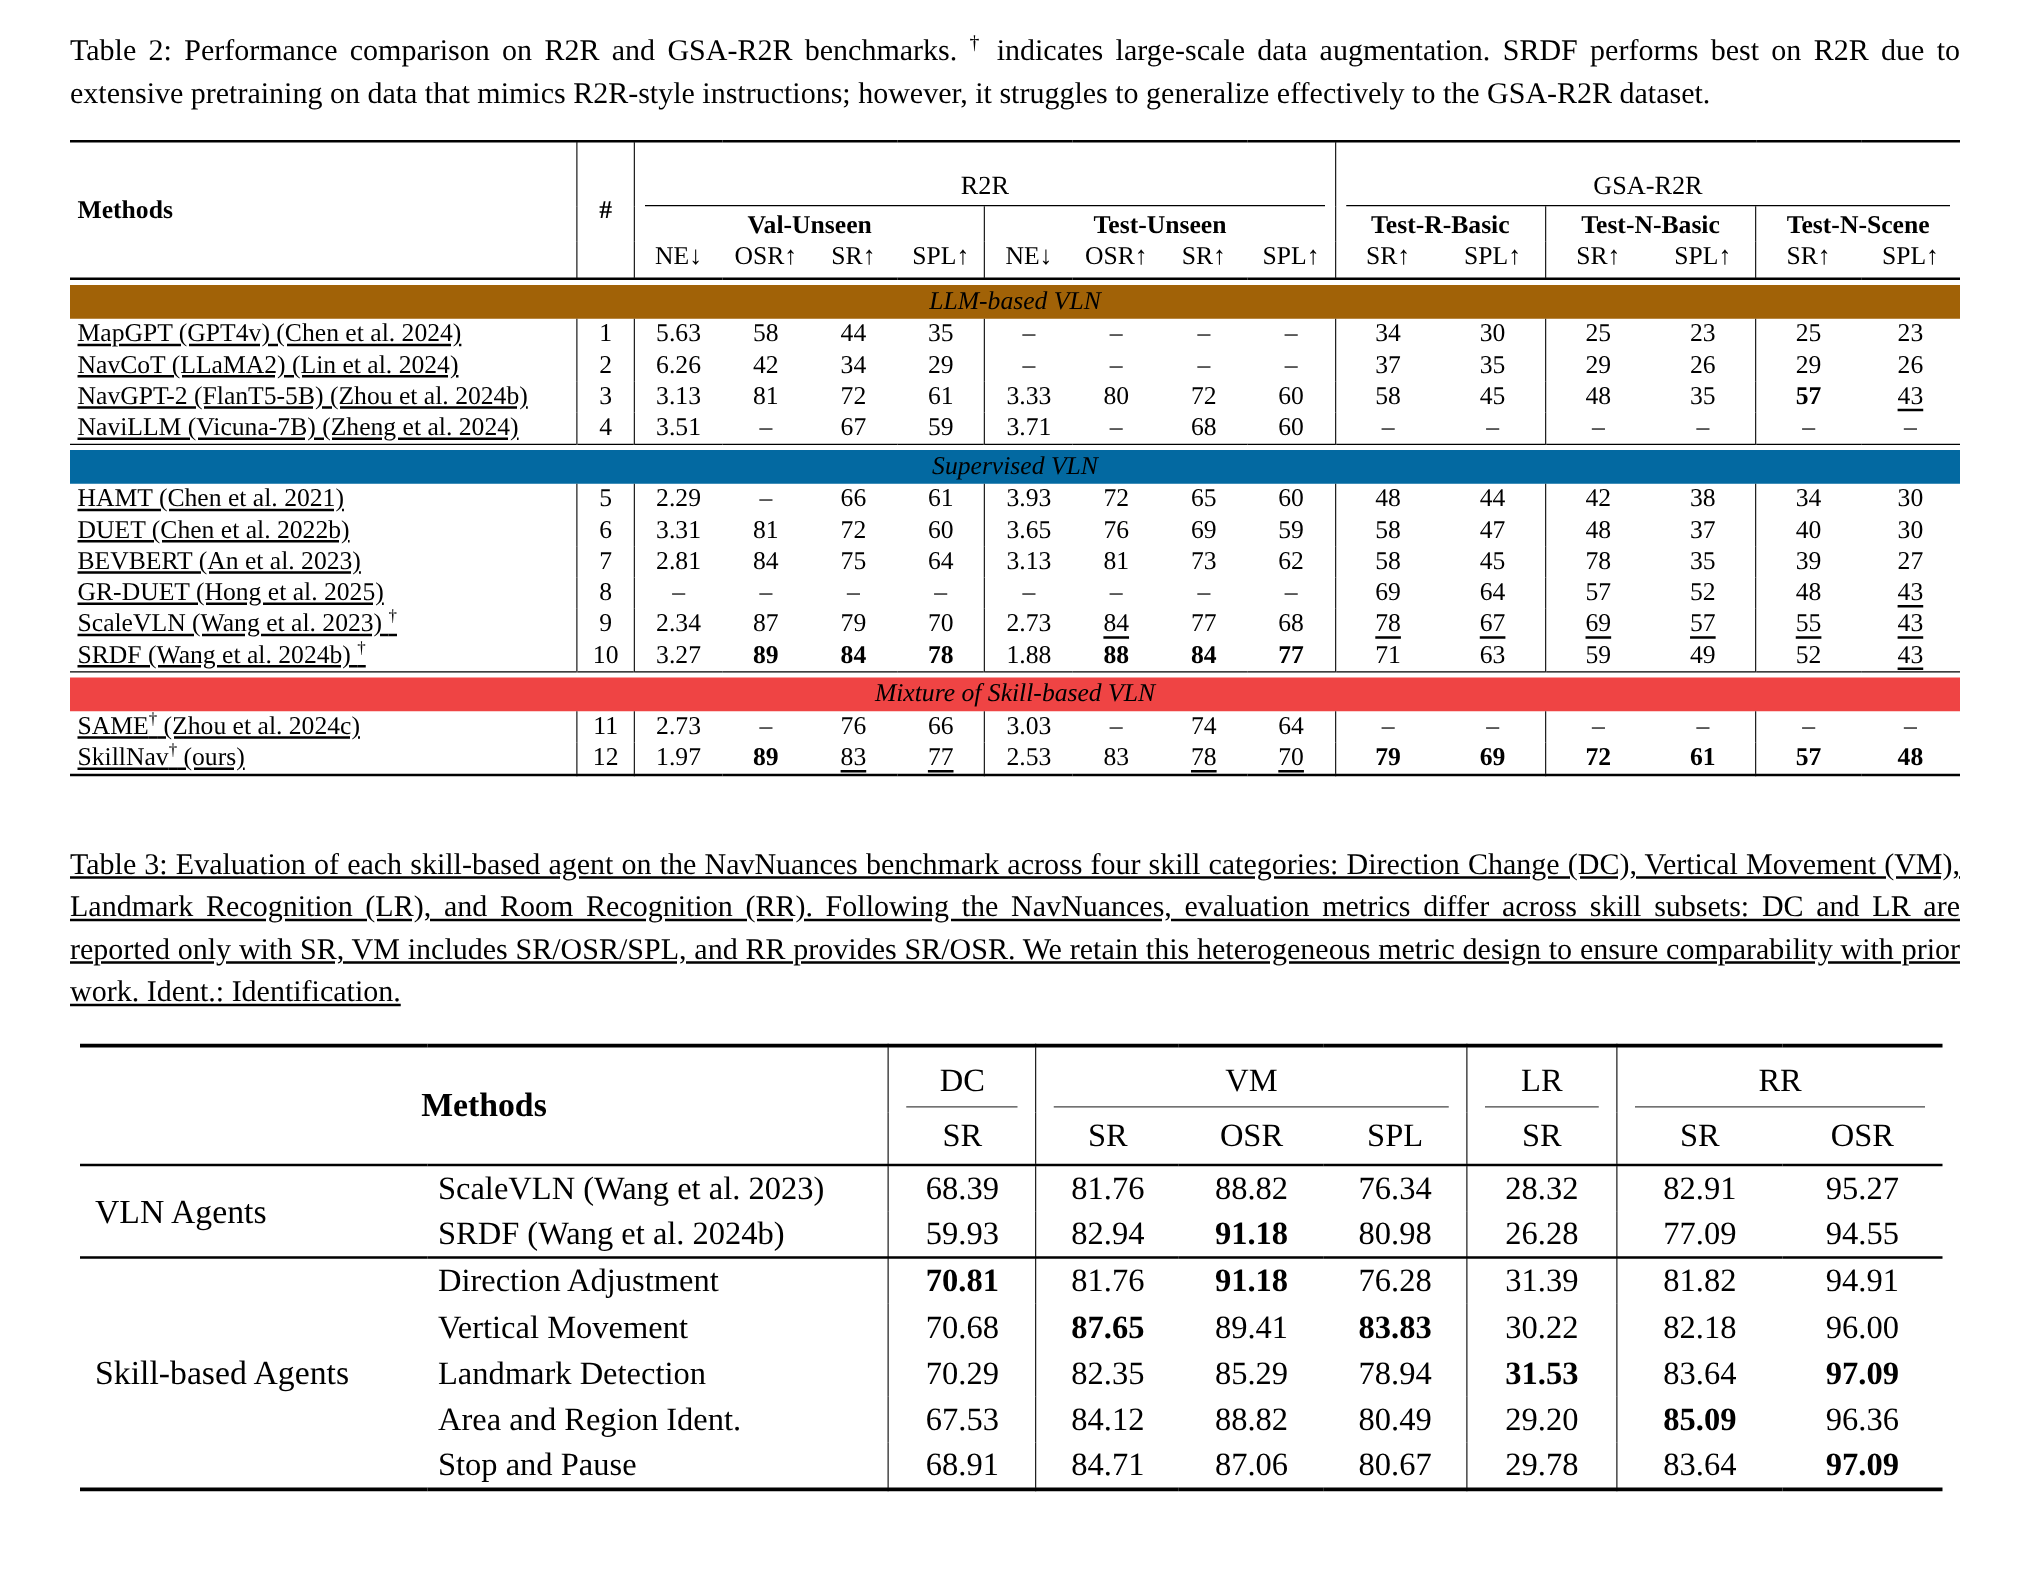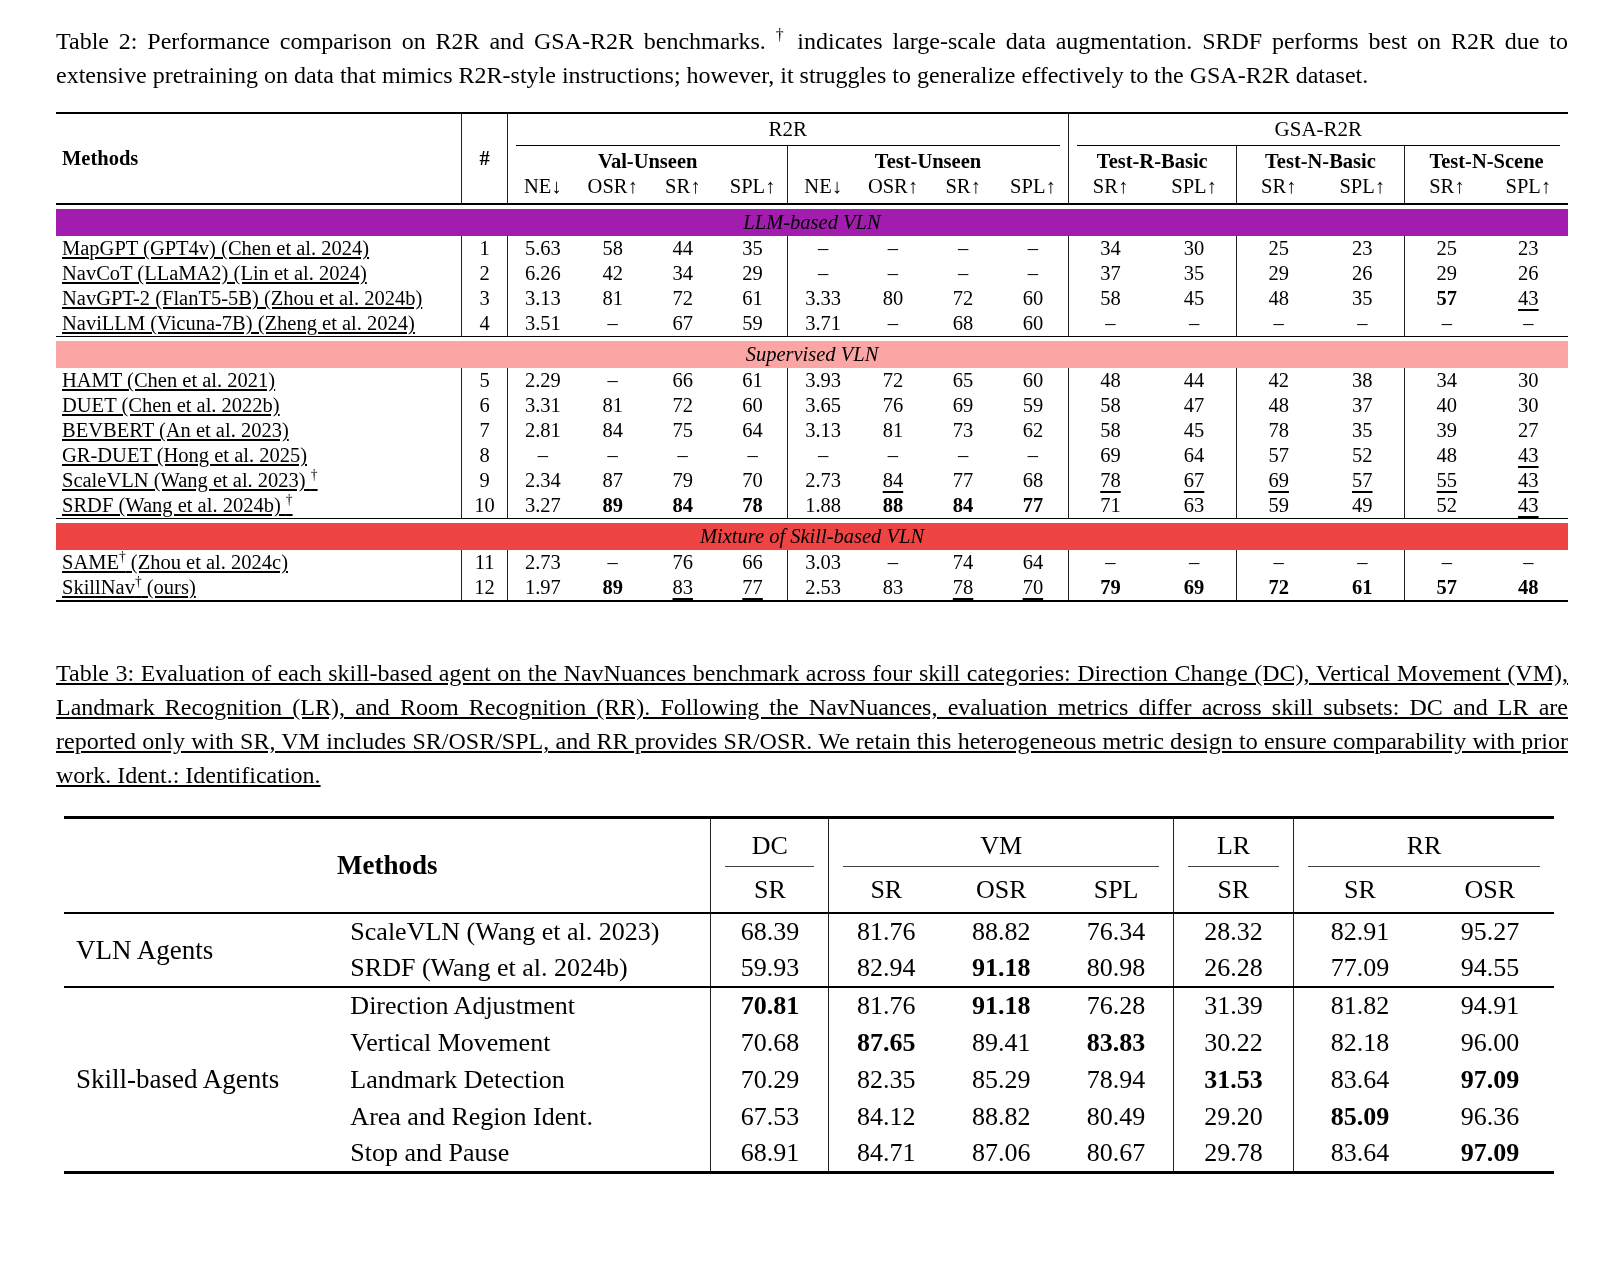--- a/index.html
+++ b/index.html
@@ -12,21 +12,21 @@
 
   
   #t2 { width: 1512px; table-layout: fixed; border-collapse: collapse; margin-top: 20px;
         border-top: 2.5px solid #000; border-bottom: 2.5px solid #000; font-size: 20.5px; }
   #t2 thead { border-bottom: 2px solid #000; }
   #t2 tbody { border-top: 1.5px solid #000; }
   #t2 th, #t2 td { padding: 1px 2px; text-align: center; font-weight: normal; vertical-align: middle; }
   #t2 td { height: 25px; }
   .method-h { text-align: left !important; font-weight: bold !important; padding-left: 6px !important; }
   .num-h { font-weight: bold !important; }
-  .grp { font-weight: normal; font-size: 21px; padding: 3px 0 0 !important; }
+  .grp { font-weight: normal; font-size: 21px; padding: 22px 0 0 !important; }
   .cmid { border-bottom: 1.5px solid #000; margin: 0 8px; padding-bottom: 3px; }
   .sub { font-weight: bold !important; padding-top: 4px !important; }
   .met { padding: 1px 0 5px !important; }
   .vl { border-left: 1px solid #222; }
   .vr { border-right: 1px solid #222; }
   .methodc { text-align: left !important; padding-left: 6px !important; text-decoration: underline; }
   .bandrow td { padding: 4px 0 0 !important; height: auto !important; }
   .band { font-style: italic; text-align: center; padding: 2px 0; font-size: 20.5px; }
   .bold { font-weight: bold; }
   .uline { text-decoration: underline; text-underline-offset: 3.5px; }
@@ -103,21 +103,21 @@
           <th class="met">SPL↑</th>
           <th class="met vl">SR↑</th>
           <th class="met">SPL↑</th>
           <th class="met vl">SR↑</th>
           <th class="met">SPL↑</th>
         </tr>
       </thead>
       <tbody>
         <tr class="bandrow">
           <td colspan="16">
-            <div class="band" style="background: #a21caf;">LLM-based VLN</div>
+            <div class="band" style="background: #a16207;">LLM-based VLN</div>
           </td>
         </tr>
         <tr>
           <td class="methodc">MapGPT (GPT4v) (Chen et al. 2024)</td>
           <td class="numc vl vr">1</td>
           <td class="val"><span>5.63</span></td>
           <td class="val"><span>58</span></td>
           <td class="val"><span>44</span></td>
           <td class="val"><span>35</span></td>
           <td class="val vl"><span>–</span></td>
@@ -182,21 +182,21 @@
           <td class="val"><span>–</span></td>
           <td class="val vl"><span>–</span></td>
           <td class="val"><span>–</span></td>
           <td class="val vl"><span>–</span></td>
           <td class="val"><span>–</span></td>
         </tr>
       </tbody>
       <tbody>
         <tr class="bandrow">
           <td colspan="16">
-            <div class="band" style="background: #fca5a5;">Supervised VLN</div>
+            <div class="band" style="background: #0369a1;">Supervised VLN</div>
           </td>
         </tr>
         <tr>
           <td class="methodc">HAMT (Chen et al. 2021)</td>
           <td class="numc vl vr">5</td>
           <td class="val"><span>2.29</span></td>
           <td class="val"><span>–</span></td>
           <td class="val"><span>66</span></td>
           <td class="val"><span>61</span></td>
           <td class="val vl"><span>3.93</span></td>

